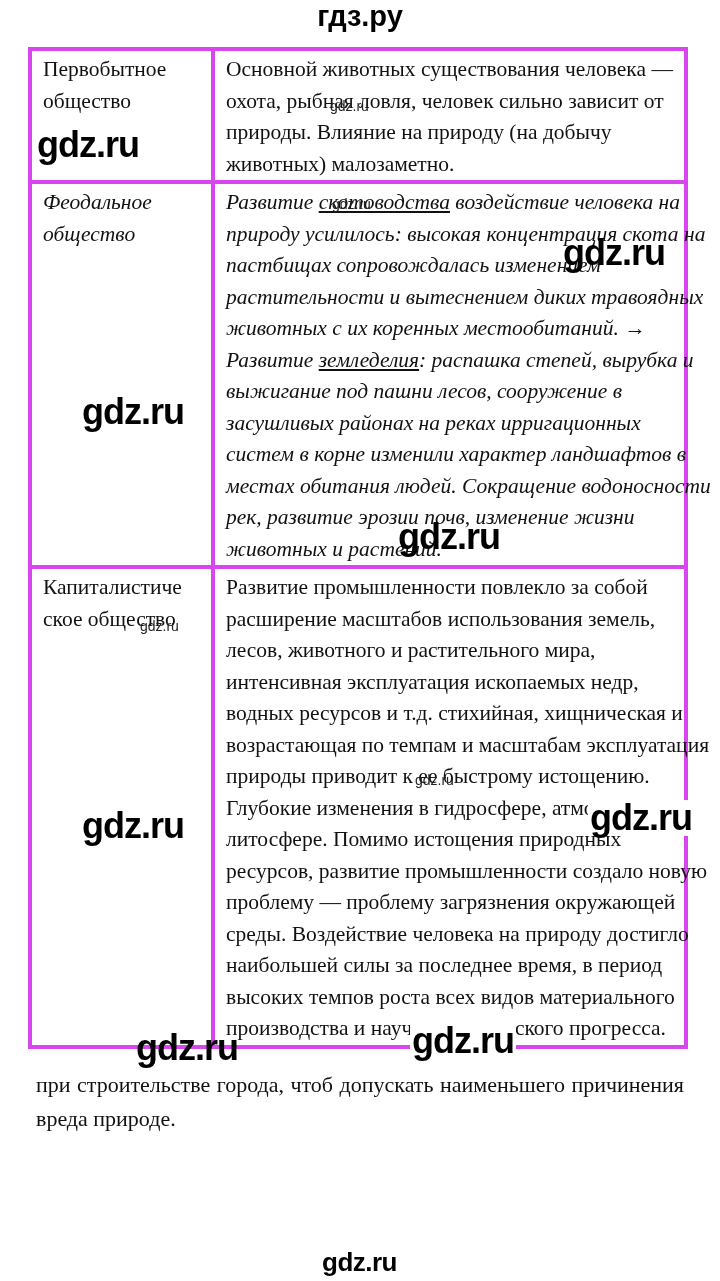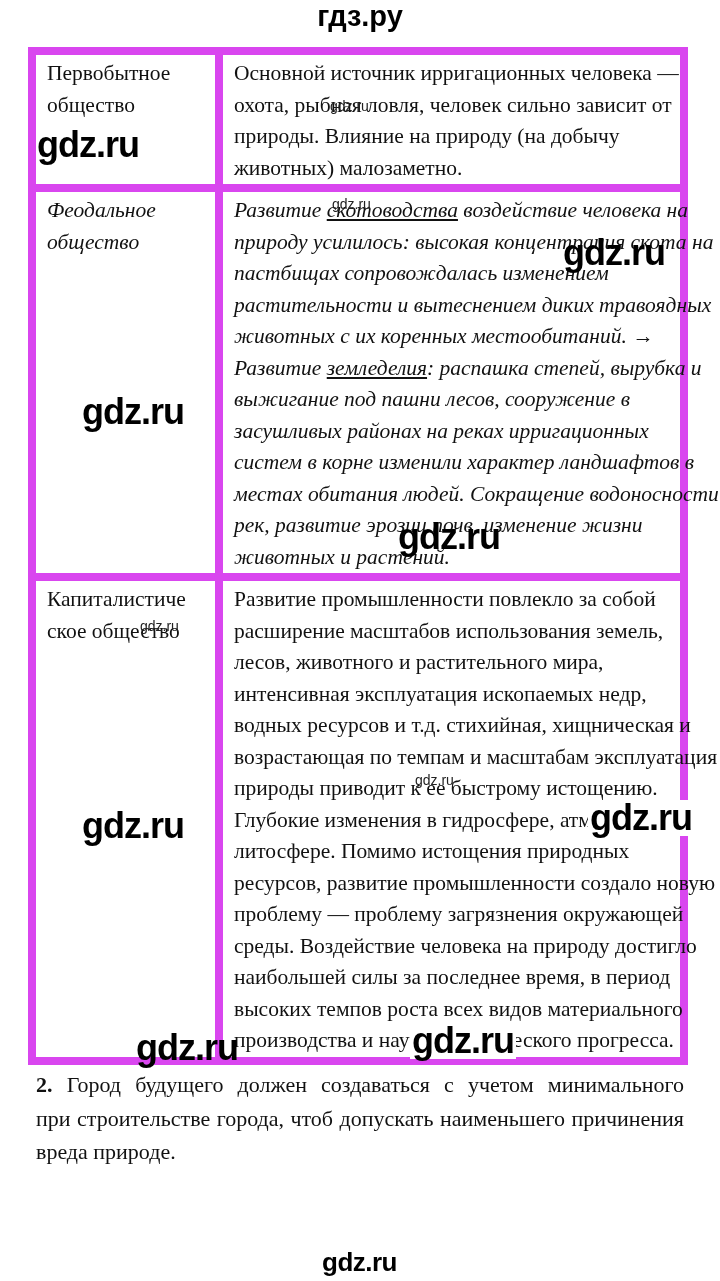--- a/index.html
+++ b/index.html
@@ -12,21 +12,21 @@
   .page-title {
     position:absolute; top:0; left:0; right:0; text-align:center;
     font-family:"Liberation Sans", sans-serif; font-weight:700;
     font-size:29px; color:#000000;
   }
   table.soc-table {
     position:absolute; left:28px; top:47px; width:660px;
     border-collapse:collapse; table-layout:fixed;
   }
   .soc-table td {
-    border:8px solid #d946ef; vertical-align:top;
+    border:4px solid #d946ef; vertical-align:top;
     padding:3px 10px 0 11px; background:transparent;
   }
   .soc-table td.term-cell { width:158px; }
   .soc-table tr:nth-child(1) td { height:120px; }
   .soc-table tr:nth-child(2) td { height:378px;font-style:italic; }
   .soc-table tr:nth-child(3) td { height:468px; }
   .line {
     font-size:21.5px; line-height:31.5px; white-space:nowrap; color:#111111;
   }
   .line u { text-decoration:underline; }
@@ -62,21 +62,21 @@
   <div class="page-title">гдз.ру</div>
 
   <table class="soc-table">
     <tbody id="tbody">
         <tr>
           <td class="term-cell">
             <div class="line">Первобытное</div>
             <div class="line">общество</div>
           </td>
           <td class="desc-cell">
-            <div class="line">Основной источник ирригационных человека —</div>
+            <div class="line">Основной животных существования человека —</div>
             <div class="line">охота, рыбная ловля, человек сильно зависит от</div>
             <div class="line">природы. Влияние на природу (на добычу</div>
             <div class="line">животных) малозаметно.</div>
           </td>
         </tr>
         <tr>
           <td class="term-cell">
             <div class="line">Феодальное</div>
             <div class="line">общество</div>
           </td>
@@ -115,21 +115,20 @@
             <div class="line">среды. Воздействие человека на природу достигло</div>
             <div class="line">наибольшей силы за последнее время, в период</div>
             <div class="line">высоких темпов роста всех видов материального</div>
             <div class="line">производства и научно-технического прогресса.</div>
           </td>
         </tr>
       </tbody>
   </table>
 
   <div class="answer" id="answer">
-      <div class="ans-line"><span class="ans-num">2. </span>Город будущего должен создаваться с учетом минимального</div>
       <div class="ans-line">при строительстве города, чтоб допускать наименьшего причинения</div>
       <div class="ans-line last">вреда природе.</div>
     </div>
 
   <div class="footer-wm">gdz.ru</div>
 
   <div id="watermarks">
       <div class="wm small" style="left: 330px; top: 99px;">gdz.ru</div>
       <div class="wm big" style="left: 37px; top: 127px;">gdz.ru</div>
       <div class="wm small" style="left: 332px; top: 197px;">gdz.ru</div>

